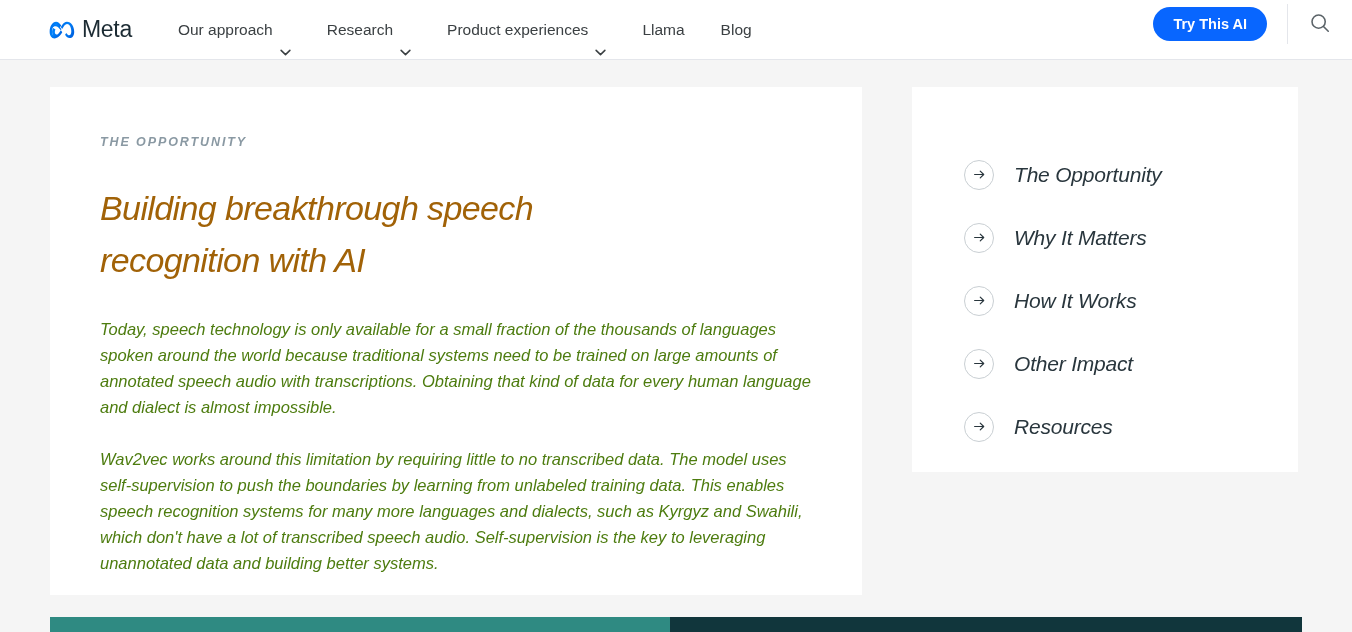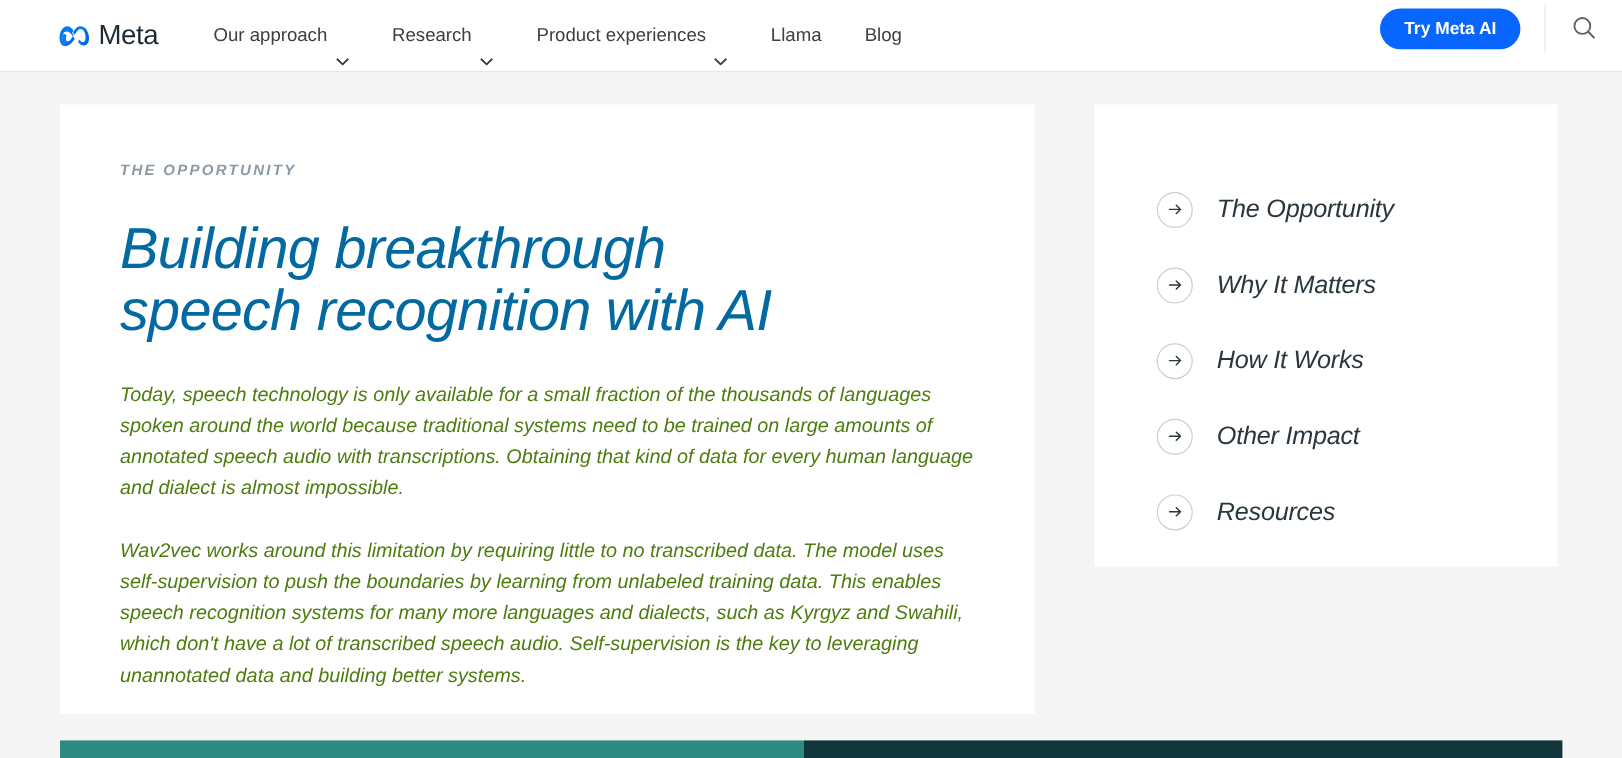--- a/index.html
+++ b/index.html
@@ -132,25 +132,25 @@
   .eyebrow {
     font-size: 12.5px;
     font-weight: 700;
     letter-spacing: 1.9px;
     text-transform: uppercase;
     color: #8a99a3;
     margin-bottom: 33px;
   }
 
   .headline {
-    font-size: 48px;
+    font-size: 34px;
     line-height: 52px;
     font-weight: 400;
     letter-spacing: -0.6px;
-    color: #0369a1;
+    color: #a16207;
     margin-bottom: 30px;
     max-width: 600px;
     margin-top: 17px;
   }
 
   .body-copy {
     font-size: 16.5px;
     line-height: 26px;
     color: #4d7c0f;
     max-width: 712px;
@@ -273,21 +273,21 @@
     </div>
     <div class="nav-item">
       <span>Llama</span>
     </div>
     <div class="nav-item">
       <span>Blog</span>
     </div>
   </nav>
 
   <div class="header-right">
-    <button class="cta" style="background: rgb(8, 102, 255);">Try Meta AI</button>
+    <button class="cta" style="background: rgb(8, 102, 255);">Try This AI</button>
     <div class="hdr-divider"></div>
     <button class="search-btn">
       <span>
         <svg viewBox="0 0 24 24" width="22" height="22">
           <circle cx="10.5" cy="10.5" r="7.2" fill="none" stroke="#5b6368" stroke-width="1.7"></circle>
           <path d="M15.8 15.8 21 21" stroke="#5b6368" stroke-width="1.7" stroke-linecap="round"></path>
         </svg>
       </span>
     </button>
   </div>

